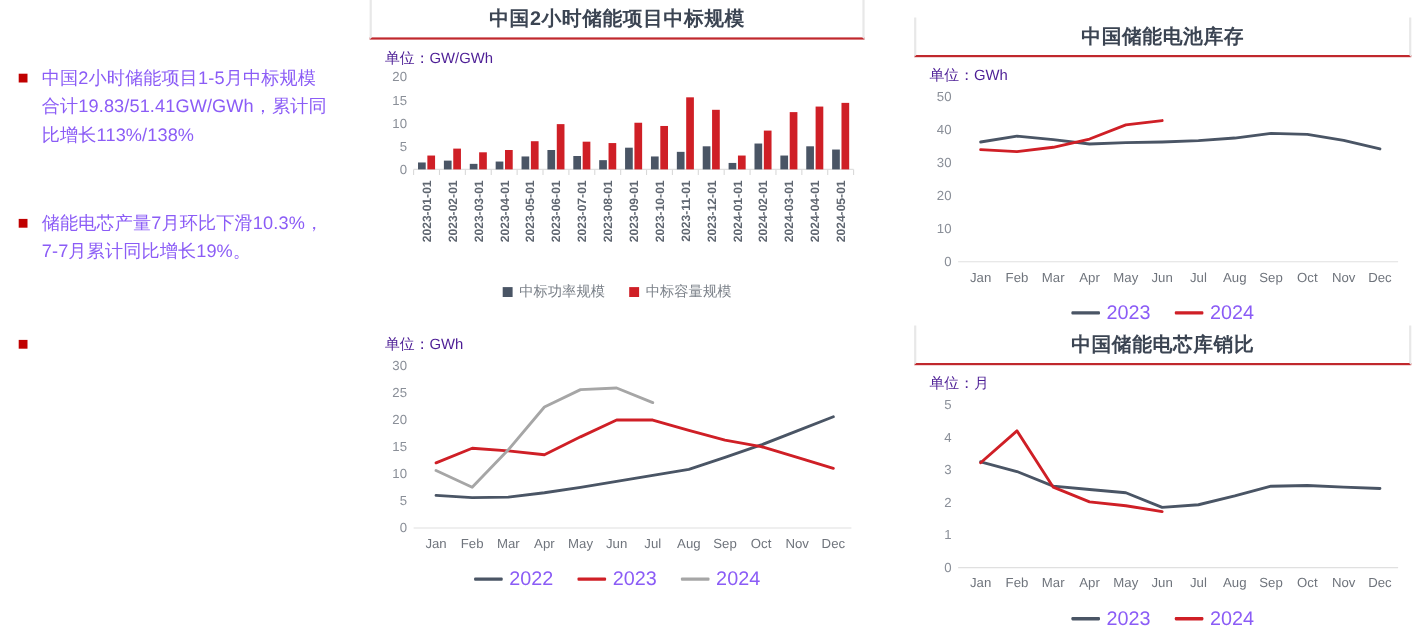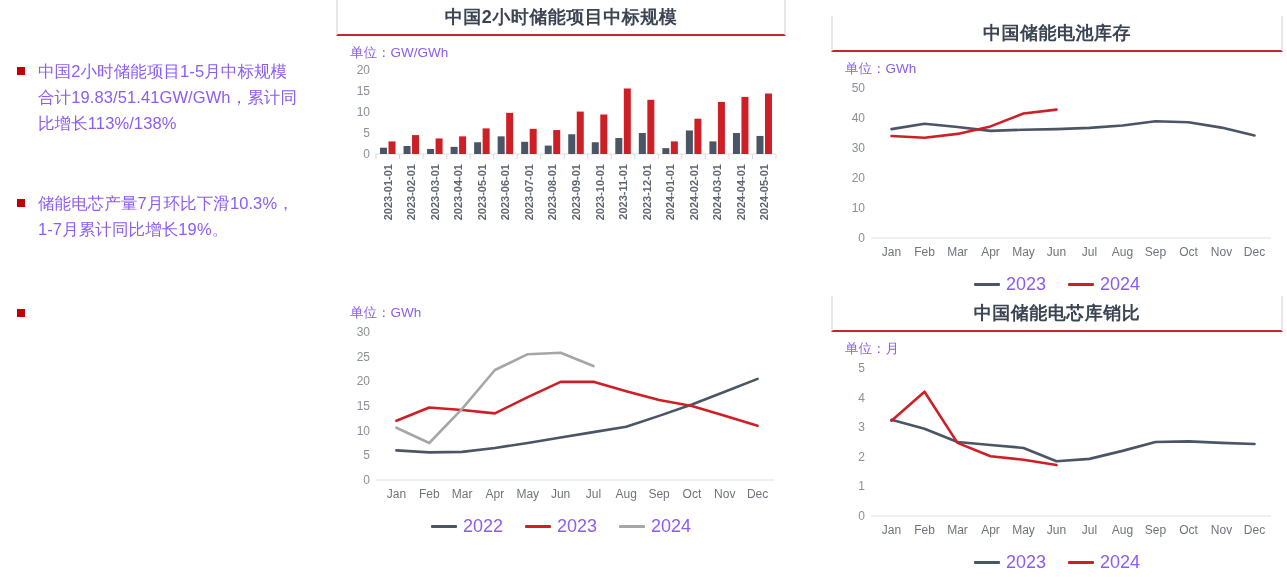--- a/index.html
+++ b/index.html
@@ -55,21 +55,21 @@
     font-size:18px;
     font-weight:bold;
     color:#3b4452;
     letter-spacing:0.5px;
     white-space:nowrap;
   }
   .chart-unit{
     margin-top:8px;
     margin-left:14px;
     font-size:13.5px;
-    color:#8b5cf6;
+    color:#4c1d95;
   }
   .plot-wrap{position:relative;margin-top:2px;}
 
   svg{display:block;}
   .tick-label{font-size:12px;fill:#8a8f98;font-family:"Liberation Sans",sans-serif;}
   .tick-label-x{font-size:12px;fill:#6f747c;font-family:"Liberation Sans",sans-serif;}
   .tick-label-xrot{font-size:11px;fill:#5f6670;font-family:"Liberation Sans",sans-serif;font-weight:bold;}
   .axis-line{stroke:#e0e0e0;stroke-width:1;}
   .tick-mark{stroke:#d9d9d9;stroke-width:1;}
 
@@ -86,21 +86,21 @@
 </head>
 <body>
 
 <div id="bullets">
   <div class="bullet" id="bullet-0">
     <span class="bullet-marker"></span>
     <span class="bullet-text">中国2小时储能项目1-5月中标规模合计19.83/51.41GW/GWh，累计同比增长113%/138%</span>
   </div>
   <div class="bullet" id="bullet-1">
     <span class="bullet-marker"></span>
-    <span class="bullet-text">储能电芯产量7月环比下滑10.3%，1-7月累计同比增长19%。</span>
+    <span class="bullet-text">储能电芯产量7月环比下滑10.3%，7-7月累计同比增长19%。</span>
   </div>
   <div class="bullet" id="bullet-2">
     <span class="bullet-marker"></span>
   </div>
 </div>
 
 <div class="panel" id="panel-0">
   <div class="chart-title-box">
     <span class="chart-title">中国2小时储能项目中标规模</span>
   </div>
@@ -177,20 +177,30 @@
         <rect x="396.9558823529412" y="69" width="7" height="21" fill="#4a5565"></rect>
         <rect x="405.4558823529412" y="32.88" width="7" height="57.12" fill="#cf1f26"></rect>
         <text x="0" y="0" class="tick-label-xrot" text-anchor="end" transform="translate(408.7058823529412,100) rotate(-90)">2024-04-01</text>
         <line x1="416.47058823529414" y1="90" x2="416.47058823529414" y2="95" class="tick-mark"></line>
         <rect x="420.4852941176471" y="71.94" width="7" height="18.060000000000002" fill="#4a5565"></rect>
         <rect x="428.9852941176471" y="29.520000000000003" width="7" height="60.48" fill="#cf1f26"></rect>
         <text x="0" y="0" class="tick-label-xrot" text-anchor="end" transform="translate(432.2352941176471,100) rotate(-90)">2024-05-01</text>
         <line x1="440" y1="90" x2="440" y2="95" class="tick-mark"></line>
       </svg>
   </div>
+  <div class="legend" id="legend-0">
+      <div class="legend-item">
+        <span class="legend-swatch-sq" style="background: rgb(74, 85, 101);"></span>
+        <span class="legend-label-cn">中标功率规模</span>
+      </div>
+      <div class="legend-item">
+        <span class="legend-swatch-sq" style="background: rgb(207, 31, 38);"></span>
+        <span class="legend-label-cn">中标容量规模</span>
+      </div>
+    </div>
 </div>
 
 <div class="panel" id="panel-1">
   <div class="chart-title-box">
     <span class="chart-title">中国储能电池库存</span>
   </div>
   <div class="chart-unit">单位：GWh</div>
   <div class="plot-wrap">
     <svg id="svg-1" width="452" height="192">
         <text x="34" y="162" text-anchor="end" class="tick-label">0</text>

